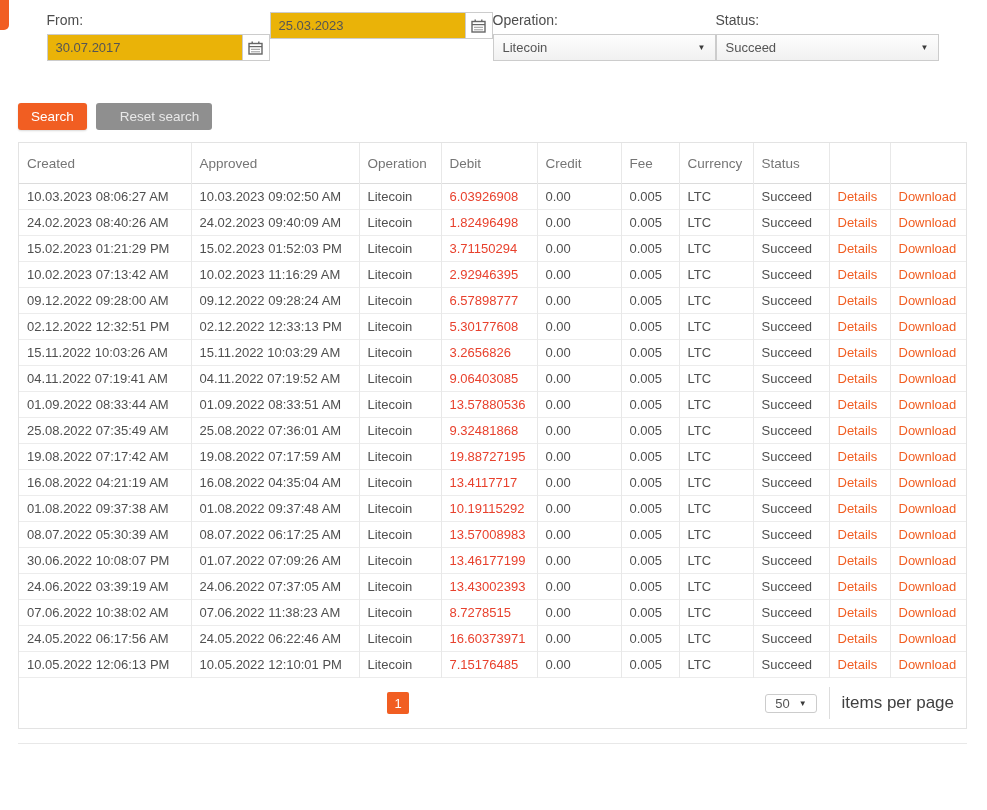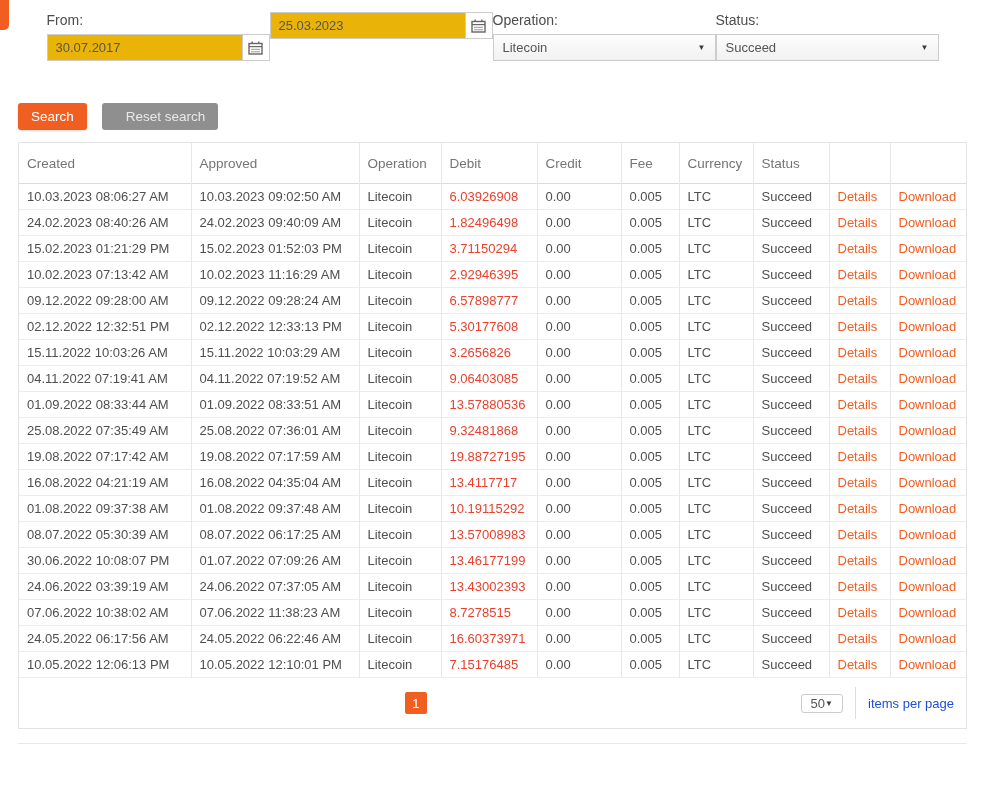--- a/index.html
+++ b/index.html
@@ -34,21 +34,21 @@
   }
   .select-box {
     height: 27px; border: 1px solid #ccc;
     background: linear-gradient(#fdfdfd, #f1f1f1);
     display: flex; align-items: center; padding: 0 9px;
     font-size: 13px; color: #555; position: relative; cursor: pointer;
   }
   .select-arrow { position: absolute; right: 9px; font-size: 8px; color: #3a3a3a; }
 
   
-  .actions { margin-top: 42px; display: flex; gap: 15px; }
+  .actions { margin-top: 42px; display: flex; gap: 9px; }
   .btn {
     border: none; font-family: inherit; font-size: 13.5px;
     padding: 6px 13px; border-radius: 3px; cursor: pointer; line-height: 15px;
   }
   .btn-search { background: var(--accent); color: #fff; box-shadow: 0 1px 2px rgba(0,0,0,.15); }
   .btn-reset { background: #8f8f8f; color: #e9e9e9; padding-left: 24px; }
 
   
   .table-wrap { margin-top: 12px; border: 1px solid #e3e3e3; }
   table { width: 100%; border-collapse: collapse; table-layout: fixed; }
@@ -78,26 +78,26 @@
   
   .pagination { display: flex; align-items: center; height: 50px; padding: 0 12px; }
   .pager { flex: 1; display: flex; justify-content: center; }
   .page-btn {
     width: 22px; height: 22px; background: var(--accent); color: #fff;
     border: none; border-radius: 2px; font-size: 13px; font-family: inherit; cursor: pointer;
   }
   .per-page { display: flex; align-items: center; }
   .pp-select {
     border: 1px solid #ccc; border-radius: 3px; height: 19px;
-    display: flex; align-items: center; padding: 0 9px;
+    display: flex; align-items: center; gap: 9px; padding: 0 9px;
     font-size: 13px; color: #555; cursor: pointer; background: #fff;
   }
   .pp-arrow { font-size: 8px; color: #3a3a3a; }
   .pp-divider { width: 1px; height: 32px; background: #ddd; margin: 0 12px; }
-  .pp-label { font-size: 13px; color: #1d4ed8; }
+  .pp-label { font-size: 17px; color: #404040; }
 
   .footer-line { margin-top: 14px; border-top: 1px solid #e8e8e8; }
 </style>
 </head>
 <body>
 
 <div class="corner-tab"></div>
 
 <div class="content">
 

